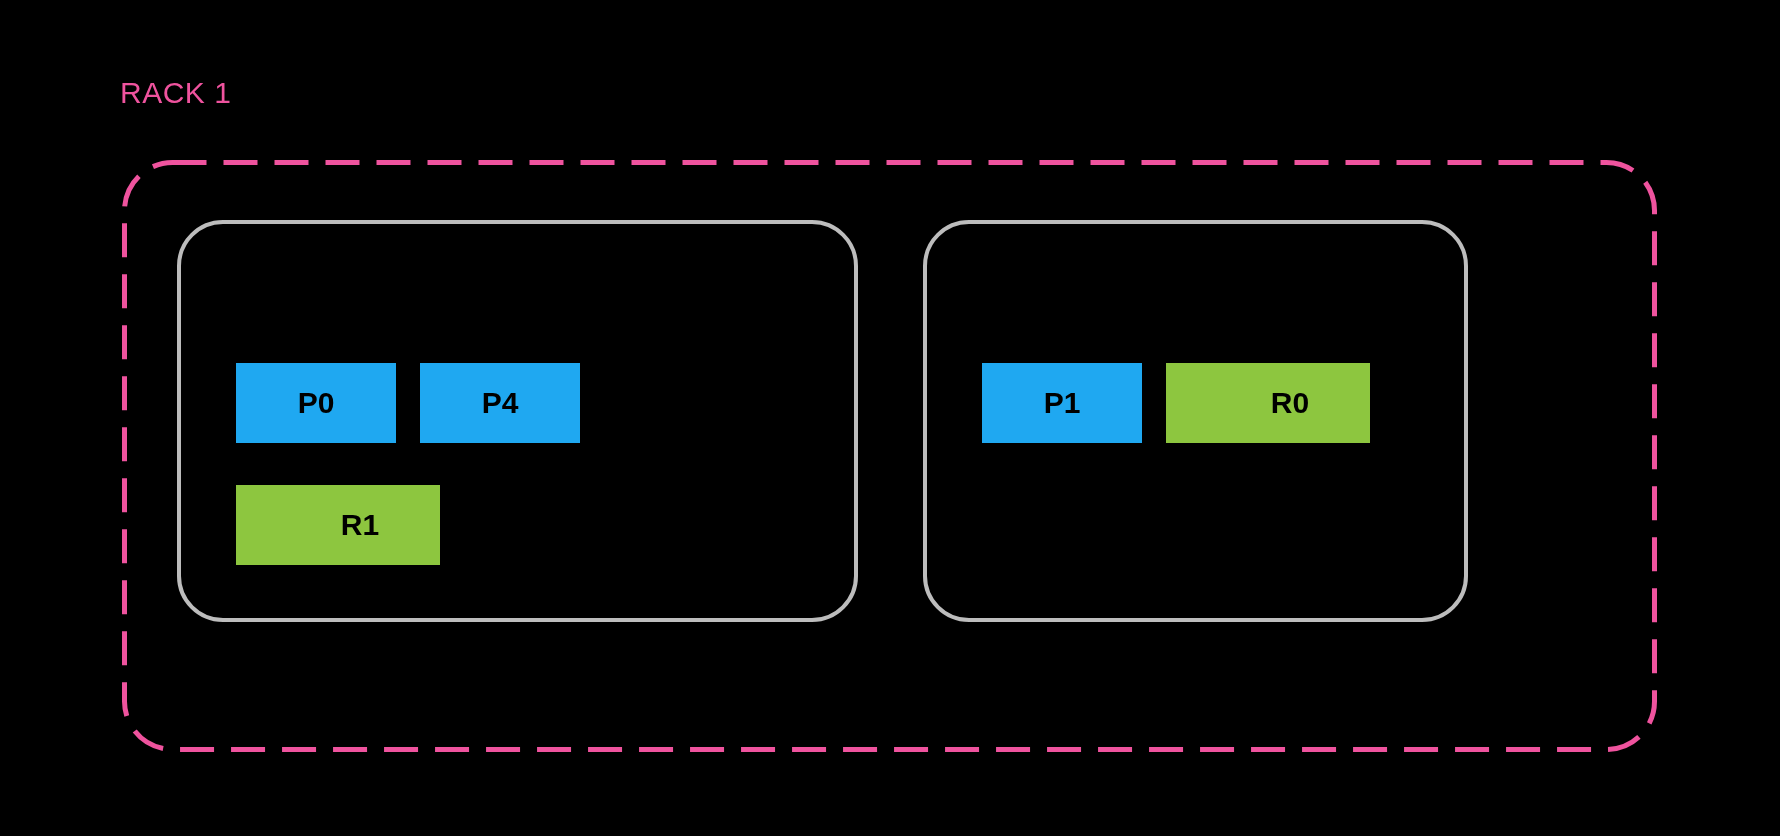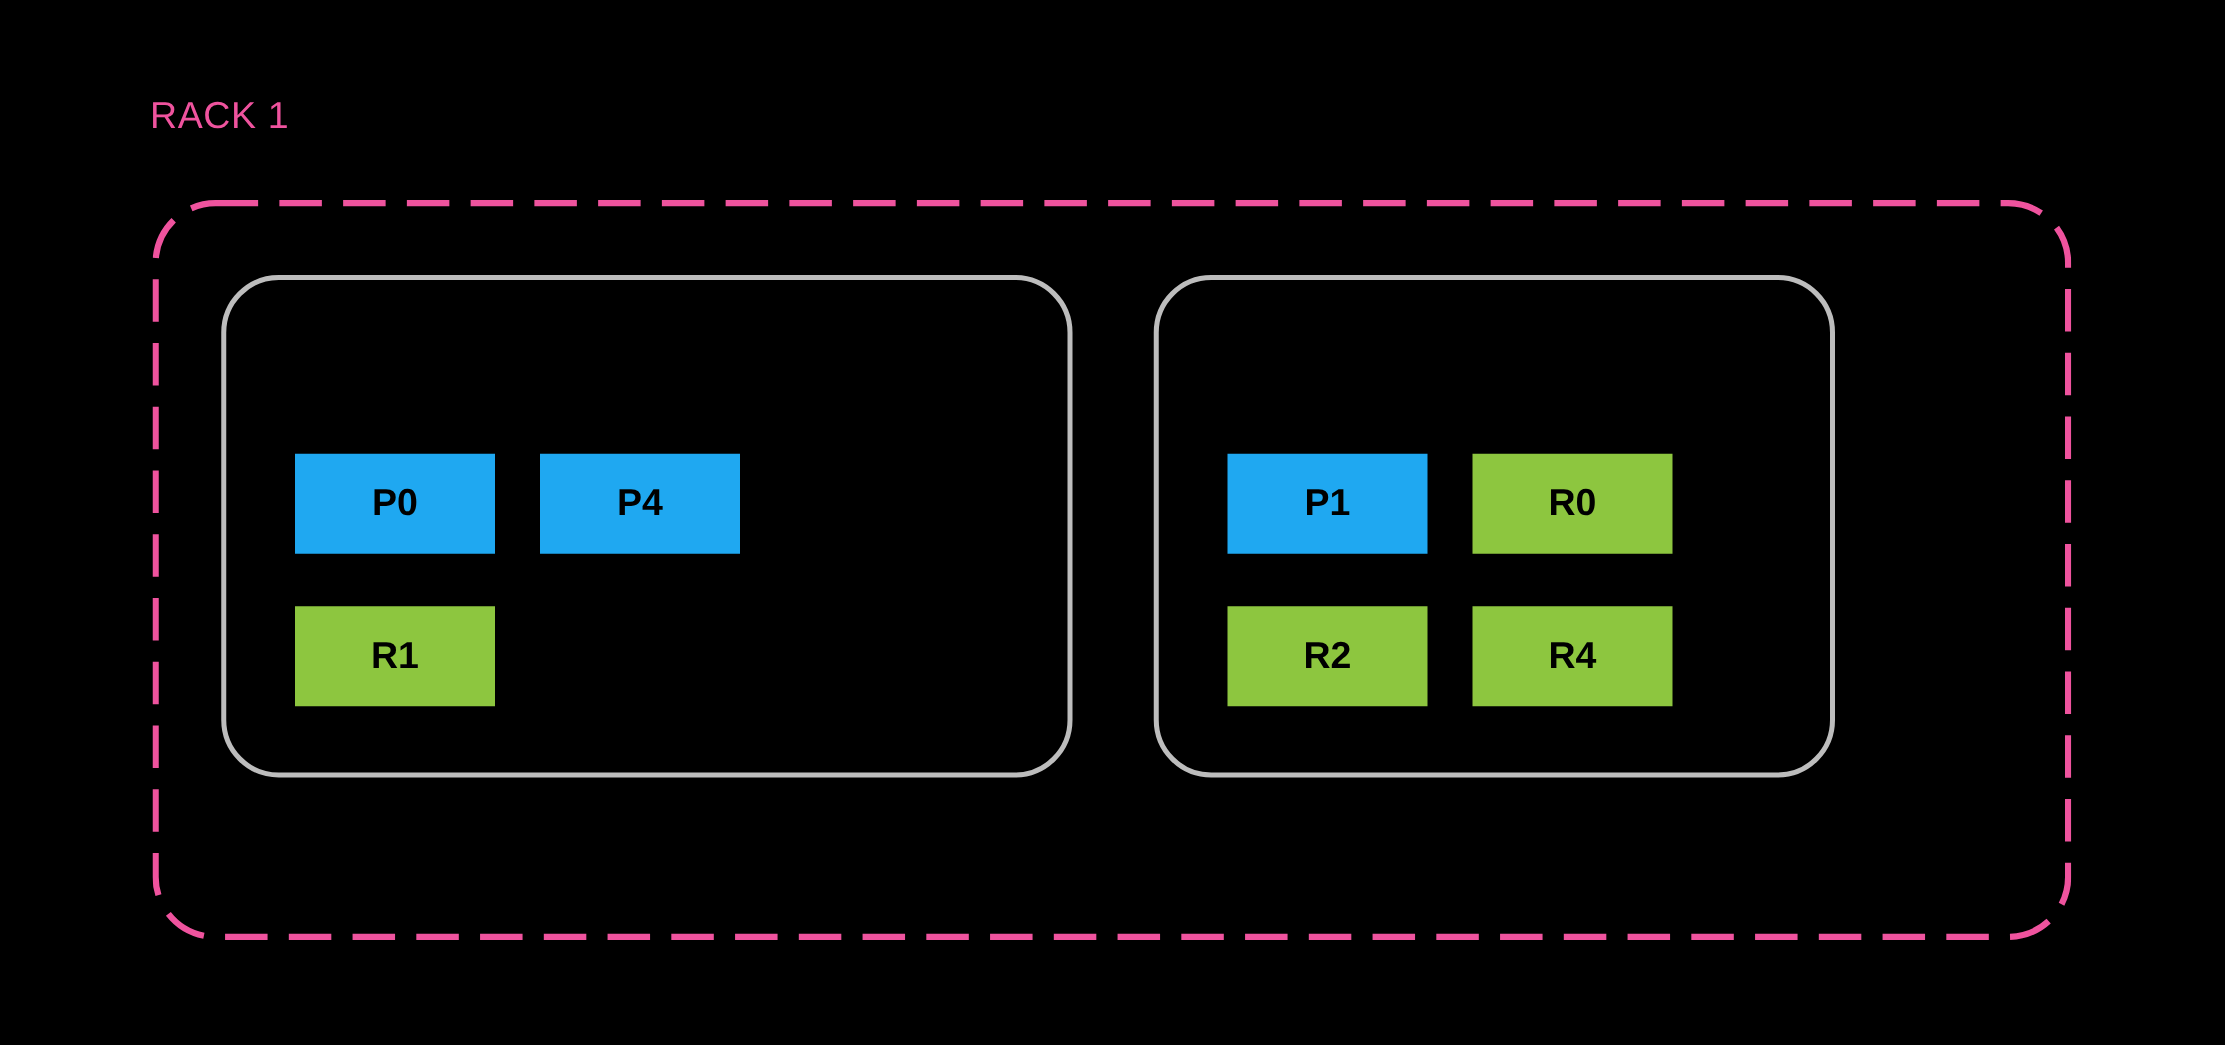--- a/index.html
+++ b/index.html
@@ -40,37 +40,37 @@
   }
   .node-left  { left: 177px; width: 681px; }
   .node-right { left: 923px; width: 545px; }
   .node-content {
     position: absolute;
     left: 55px;
     top: 139px;
   }
   .block-row {
     display: flex;
-    gap: 36px;
+    gap: 24px;
   }
   .block-row + .block-row {
     margin-top: 42px;
   }
   .block {
     width: 160px;
     height: 80px;
     display: flex;
     align-items: center;
     justify-content: center;
     font-size: 30px;
     font-weight: bold;
     color: var(--block-text, #000);
   }
   .block.primary { background: var(--primary, #1FA8F1); }
-  .block.replica { background: var(--replica, #8DC63F); }
+  .block.replica { background: var(--replica, #8DC63F); padding-left: 44px; }
 </style>
 </head>
 <body>
 
 <div class="stage">
 
   <div class="rack-label">RACK 1</div>
 
   <svg class="rack-border-svg" width="1535" height="592" viewBox="0 0 1535 592">
     <rect x="2.5" y="2.5" width="1530" height="587" rx="48" fill="none" stroke-width="5" stroke-dasharray="34 17" stroke="#EF539E"></rect>
@@ -87,20 +87,16 @@
         </div>
       </div>
   </div>
 
   <div class="node node-right">
     <div class="node-content">
         <div class="block-row">
           <div class="block primary">P1</div>
           <div class="block replica">R0</div>
         </div>
-        <div class="block-row">
-          <div class="block replica">R2</div>
-          <div class="block replica">R4</div>
-        </div>
       </div>
   </div>
 
 </div>
 
 </body></html>

